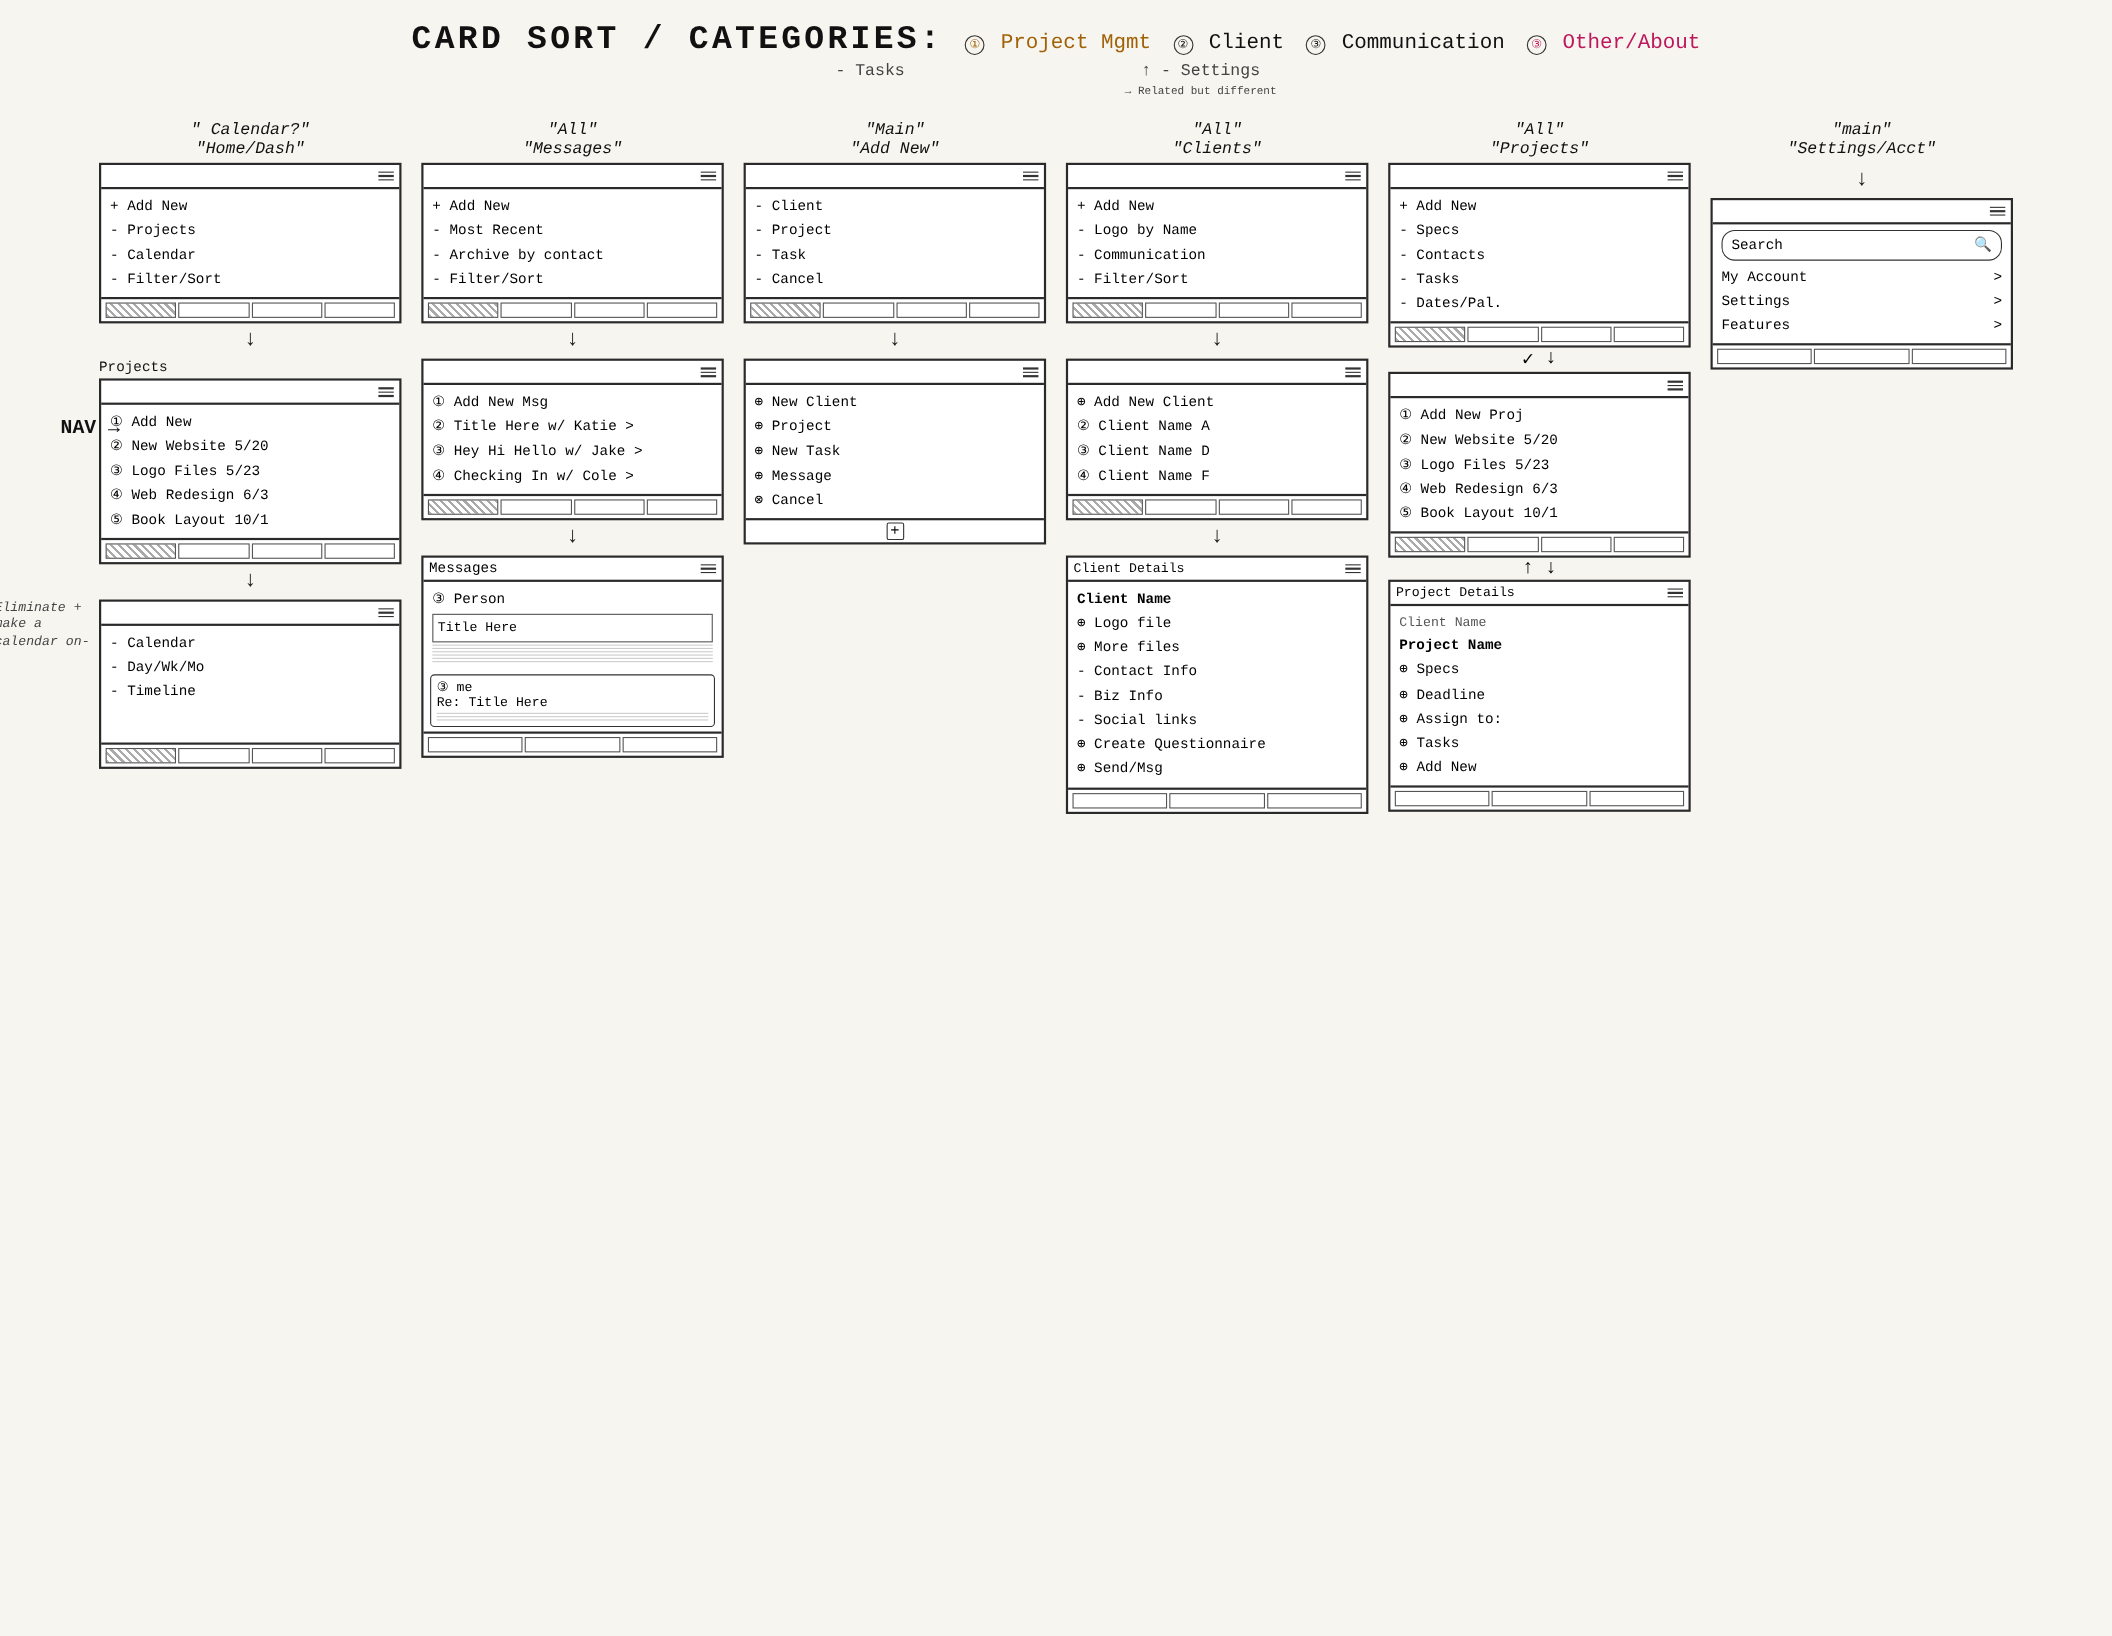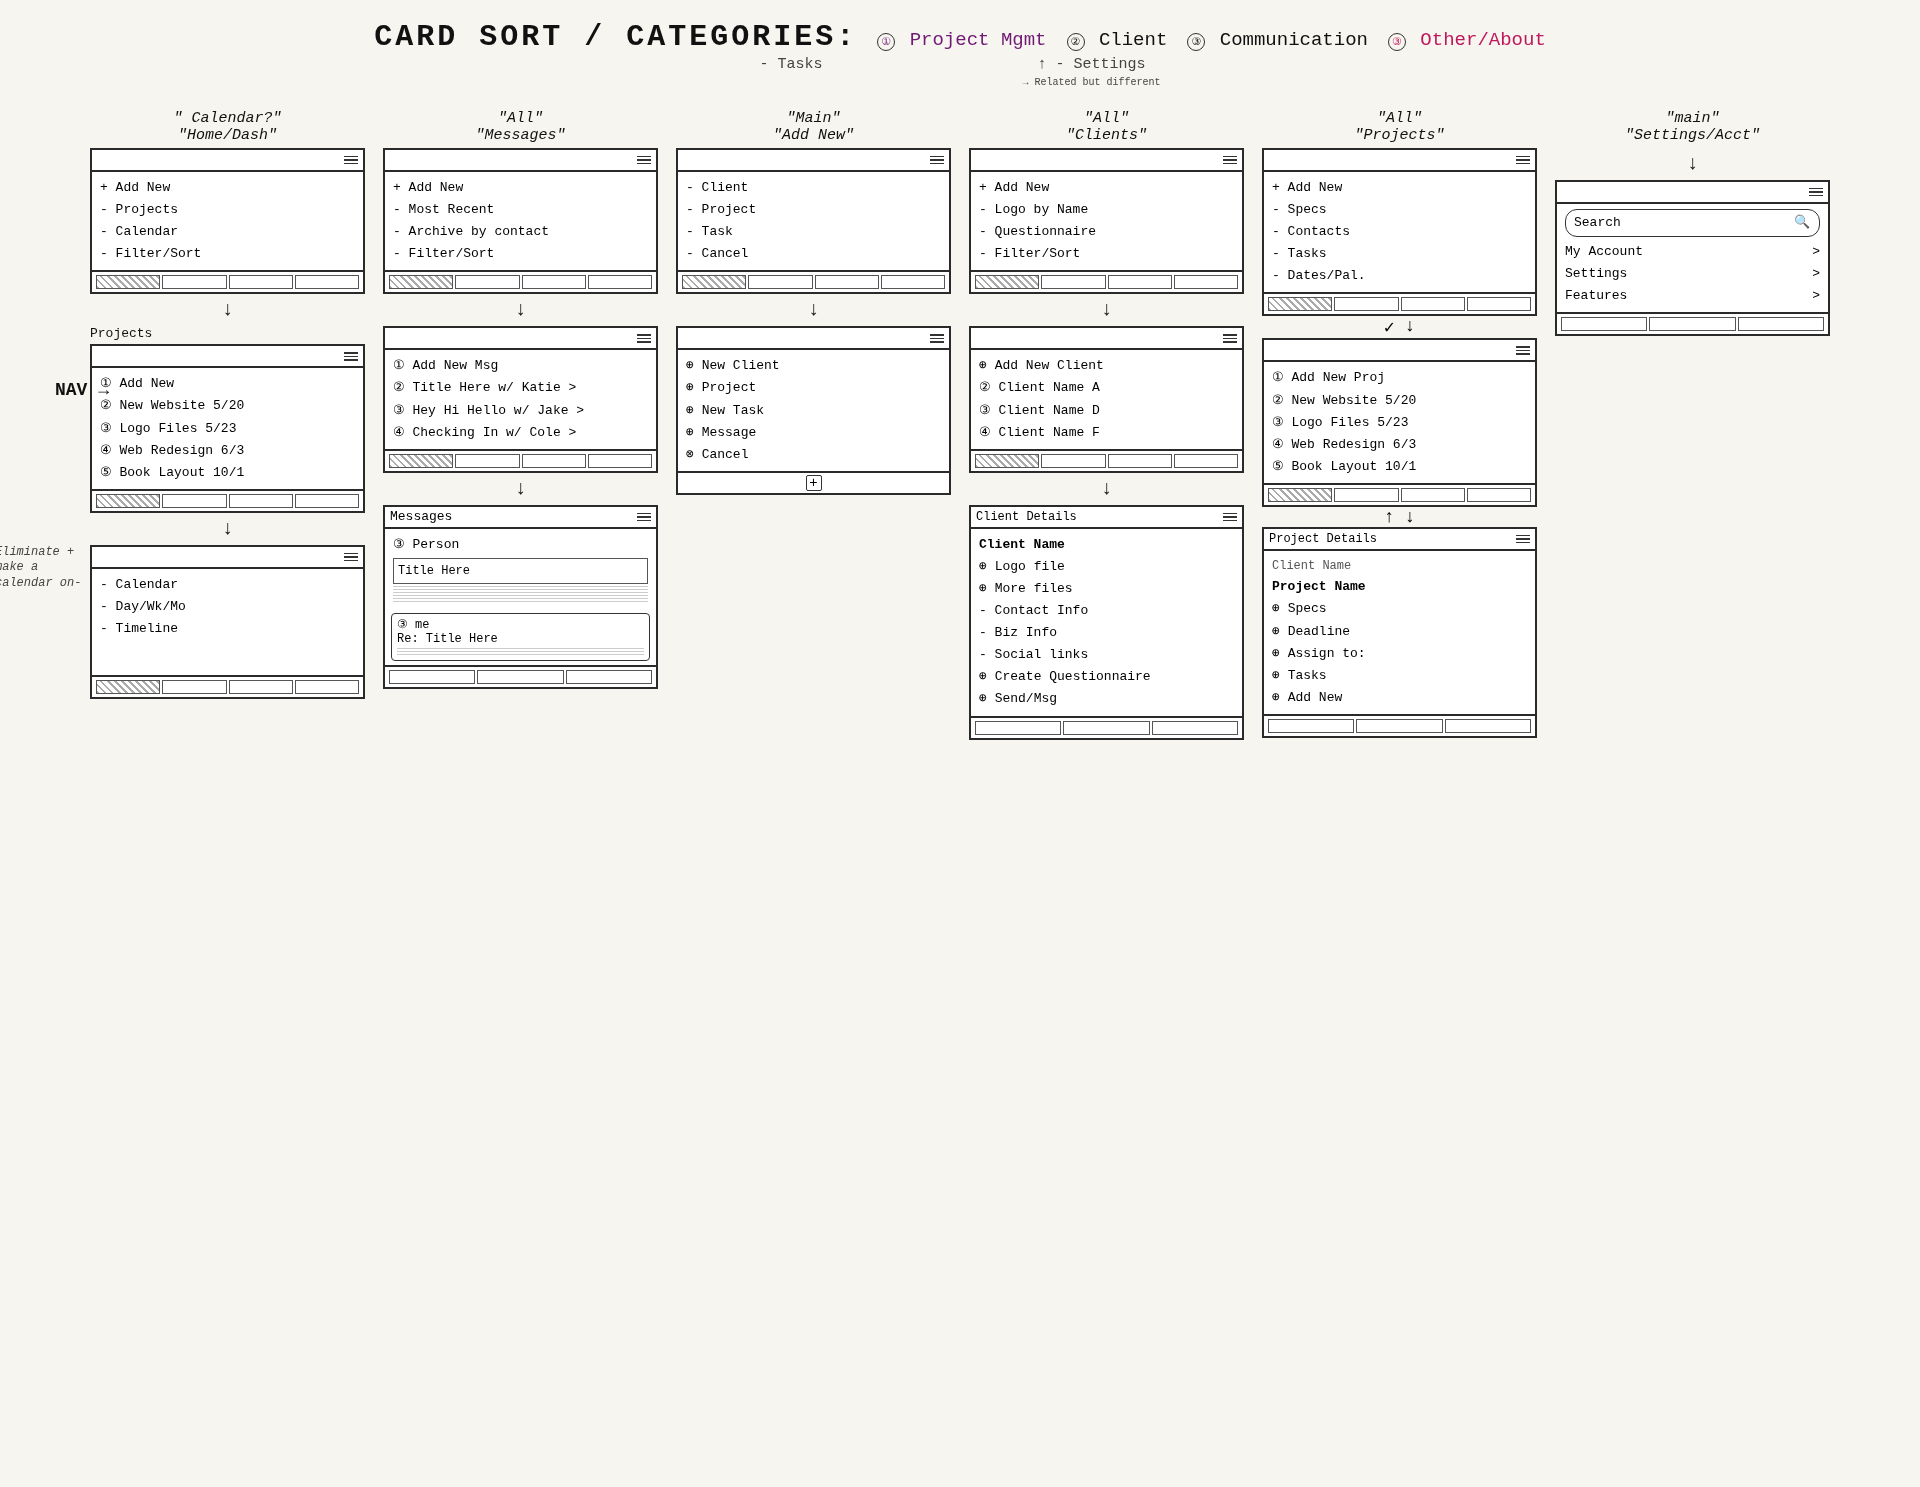--- a/index.html
+++ b/index.html
@@ -79,21 +79,21 @@
   </style>
 </head>
 <body>
 
 <div class="full-page-wrapper">
   <div style="width:1920px; min-height:1487px; background:#f7f5ef; padding:20px 40px; position:relative;">
 
     <div style="text-align:center; margin-bottom:8px;">
       <div style="display:flex; justify-content:center; align-items:baseline; gap:20px; flex-wrap:wrap;text-align:center;">
         <span style="font-size:30px; font-weight:bold; letter-spacing:3px; font-family:'Courier New',monospace; color:#111;">CARD SORT / CATEGORIES:</span>
-        <span style="font-size:19px; font-family:'Courier New',monospace; color:#701a75;">
+        <span style="font-size:19px; font-family:'Courier New',monospace; color:#a16207;">
           <span style="border:1.5px solid #333; border-radius:50%; width:18px; height:18px; display:inline-flex; align-items:center; justify-content:center; font-size:11px; margin-right:3px;">①</span>
           Project Mgmt
         </span>
         <span style="font-size:19px; font-family:'Courier New',monospace; color:#111;">
           <span style="border:1.5px solid #333; border-radius:50%; width:18px; height:18px; display:inline-flex; align-items:center; justify-content:center; font-size:11px; margin-right:3px;">②</span>
           Client
         </span>
         <span style="font-size:19px; font-family:'Courier New',monospace; color:#111;">
           <span style="border:1.5px solid #333; border-radius:50%; width:18px; height:18px; display:inline-flex; align-items:center; justify-content:center; font-size:11px; margin-right:3px;">③</span>
           Communication
@@ -324,21 +324,21 @@
           <div class="wf-hdr">
               <div class="hbg">
                 <span></span>
                 <span></span>
                 <span></span>
               </div>
             </div>
           <div class="wf-body">
             <div>+ Add New</div>
             <div>- Logo by Name</div>
-            <div>- Questionnaire</div>
+            <div>- Communication</div>
             <div>- Filter/Sort</div>
           </div>
           <div class="wf-ftr">
             <div class="tab-slot sh"></div>
             <div class="tab-slot"></div>
             <div class="tab-slot"></div>
             <div class="tab-slot"></div>
           </div>
         </div>
         <div class="arrow-dn">↓</div>

